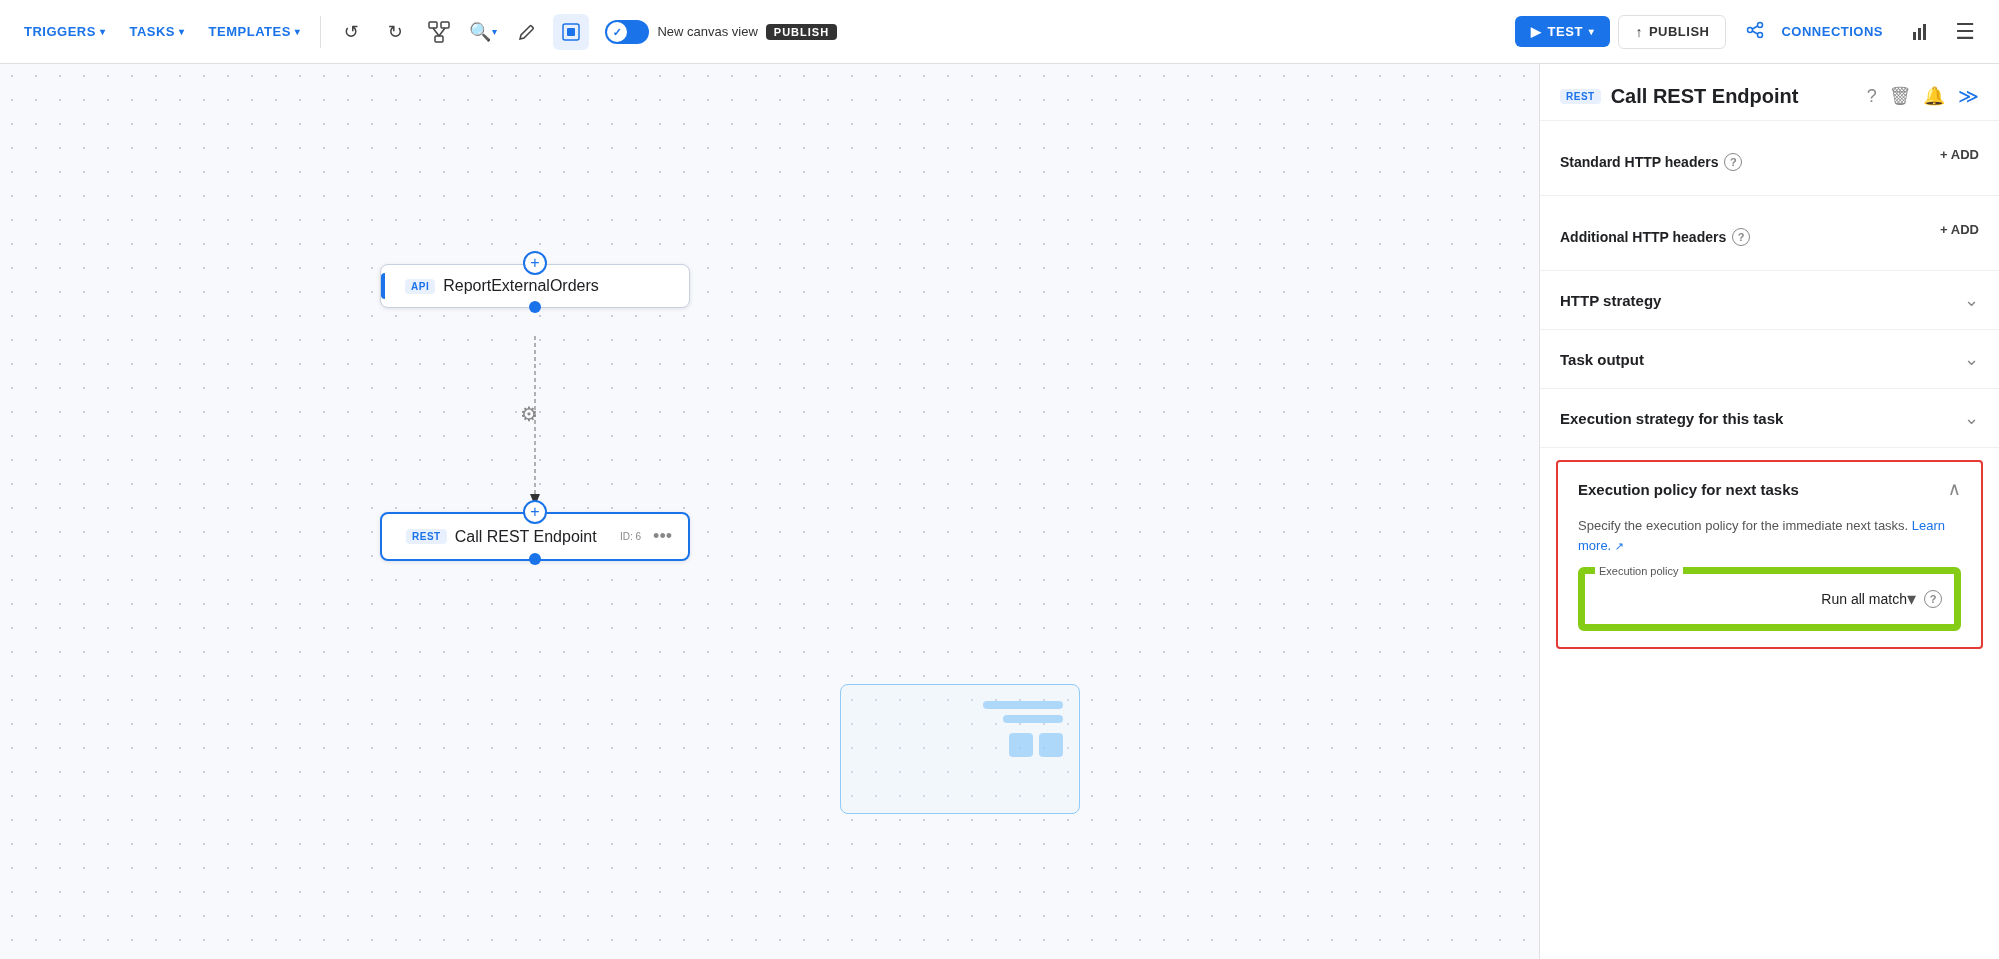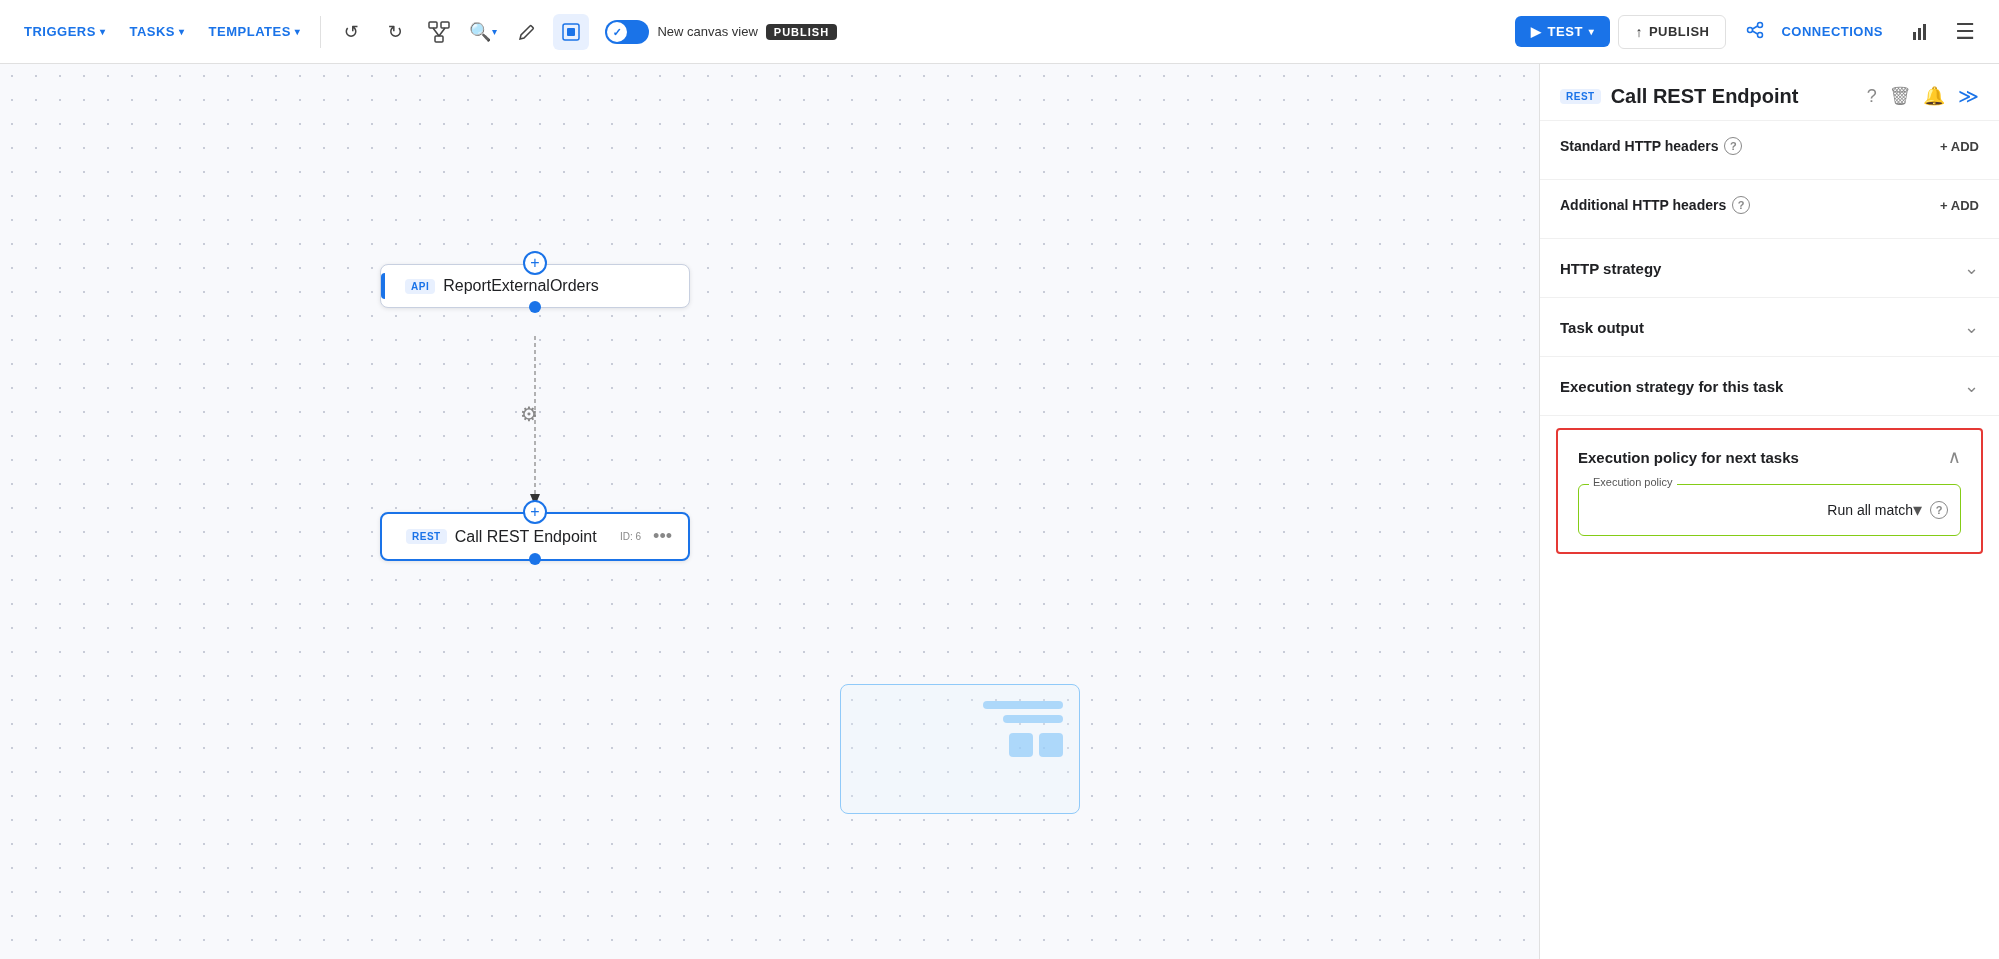--- a/index.html
+++ b/index.html
@@ -180,21 +180,21 @@
     .panel-section {
       padding: 16px 20px;
       border-bottom: 1px solid #f0f0f0;
     }
     .section-row {
       display: flex; align-items: center; justify-content: space-between;
       margin-bottom: 8px;
     }
     .section-label {
       font-size: 14px; font-weight: 600; color: #202124;
-      display: flex; align-items: center; gap: 6px;
+      display: flex; align-items: center; gap: 6px; margin-top: 16px;
     }
     .help-icon {
       width: 18px; height: 18px; border-radius: 50%; border: 1.5px solid #888;
       display: inline-flex; align-items: center; justify-content: center;
       font-size: 11px; color: #888; cursor: pointer; font-weight: bold;
     }
     .add-link {
       color: #404040; font-size: 13px; font-weight: 600; cursor: pointer;
     }
 
@@ -244,21 +244,21 @@
       font-size: 15px; font-weight: 600; color: #202124;
     }
     .exec-policy-body {
       padding: 0 20px 16px 20px;
     }
     .exec-policy-desc {
       font-size: 13px; color: #555; line-height: 1.5; margin-bottom: 12px;
     }
     .learn-more { color: #1a73e8; cursor: pointer; text-decoration: none; }
     .exec-policy-field {
-      border: 1px solid #84cc16; border-radius: 6px; overflow: visible;
+      border: 7px solid #84cc16; border-radius: 6px; overflow: visible;
       position: relative;
     }
     .exec-policy-field-label {
       position: absolute; top: -9px; left: 10px;
       background: #fff; padding: 0 4px;
       font-size: 11px; color: #555; font-weight: 500;
     }
     .exec-policy-select {
       display: flex; align-items: center; justify-content: flex-end;
       padding: 14px 12px;
@@ -451,20 +451,25 @@
       <span class="accordion-label">Execution strategy for this task</span>
       <span class="chevron-icon">⌄</span>
     </div>
 
     <div class="execution-policy-section">
       <div class="exec-policy-header">
         <span class="exec-policy-label">Execution policy for next tasks</span>
         <span class="chevron-icon">∧</span>
       </div>
       <div class="exec-policy-body">
+        <div class="exec-policy-desc">
+          <span>Specify the execution policy for the immediate next tasks.</span>
+          <a class="learn-more">Learn more.</a>
+          <span style="color:#1a73e8; font-size:11px;">↗</span>
+        </div>
         <div class="exec-policy-field">
           <span class="exec-policy-field-label">Execution policy</span>
           <div class="exec-policy-select">
             <span class="exec-policy-value">Run all match</span>
             <div class="exec-policy-icons">
               <span class="dropdown-arrow">▾</span>
               <span class="help-icon">?</span>
             </div>
           </div>
         </div>

